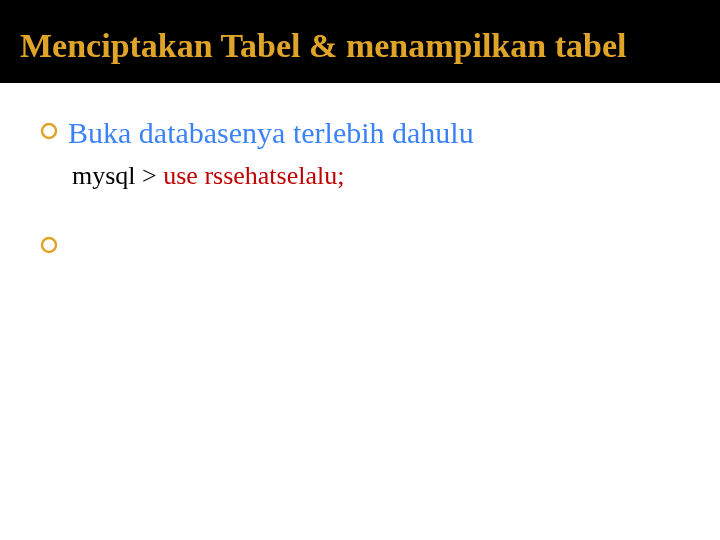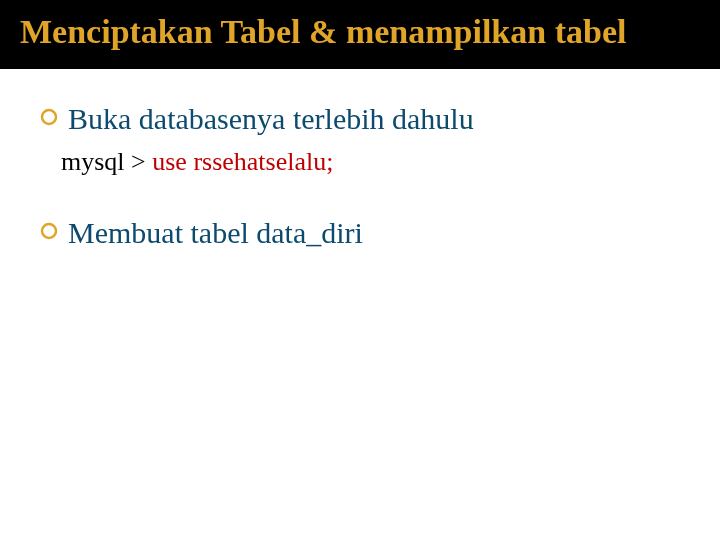--- a/index.html
+++ b/index.html
@@ -5,21 +5,21 @@
   * { margin: 0; padding: 0; box-sizing: border-box; }
   body {
     width: 720px;
     height: 540px;
     background: #ffffff;
     font-family: Georgia, 'Times New Roman', serif;
     overflow: hidden;
   }
   .title-bar {
     background: #000000;
-    padding: 12px 20px 18px 20px;
+    padding: 26px 20px 18px 20px;
   }
   .title {
     color: #e0a528;
     font-size: 34px;
     font-weight: bold;
     line-height: 1.15;
   }
   .content {
     padding: 30px 40px 20px 40px;
   }
@@ -33,27 +33,27 @@
   }
   .bullet {
     flex-shrink: 0;
     width: 18px;
     height: 18px;
     margin-top: 9px;
     margin-right: 10px;
   }
   .bullet svg { display: block; }
   .bullet-text {
-    color: #0c4a6e;
+    color: #3b82f6;
     font-size: 30px;
     font-weight: normal;
     line-height: 1.3;
   }
   .code-line {
-    margin-left: 21px;
+    margin-left: 32px;
     font-size: 26px;
     line-height: 1.35;
     color: #000000;
   }
   .prompt { color: #000000; }
   .command { color: #c00000; }
 </style>
 </head>
 <body>
 
@@ -77,17 +77,16 @@
     </div>
   </div>
 
   <div class="section">
     <div class="bullet-line">
       <span class="bullet">
         <svg width="18" height="18" viewBox="0 0 18 18">
           <circle cx="9" cy="9" r="7" fill="none" stroke="#e0a528" stroke-width="2.5"></circle>
         </svg>
       </span>
-      <span class="bullet-text">Membuat tabel data_diri</span>
     </div>
   </div>
 
 </div>
 
 </body></html>

